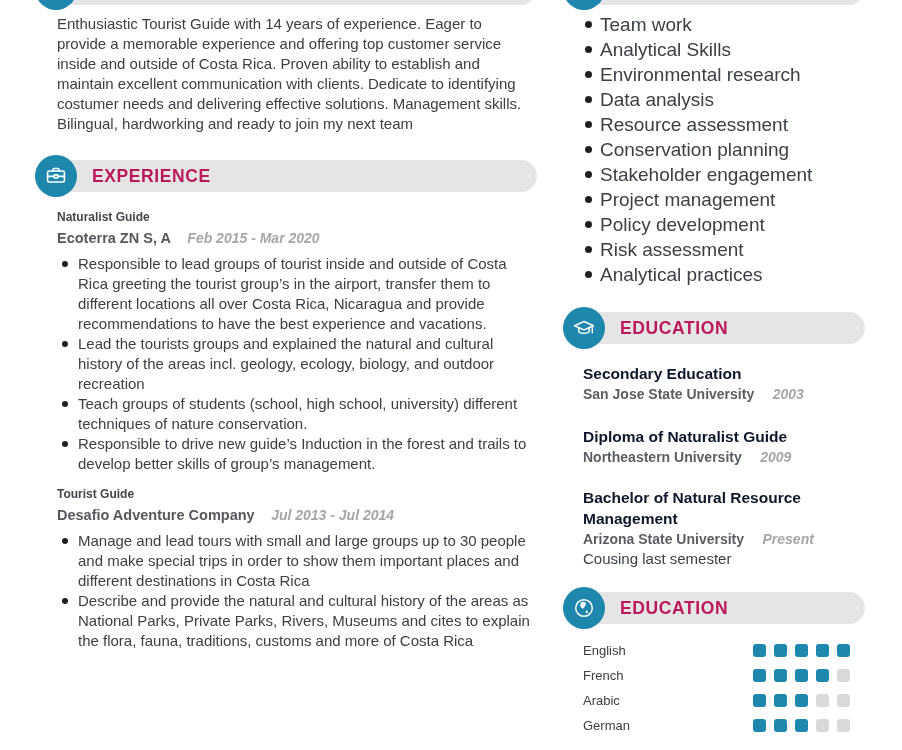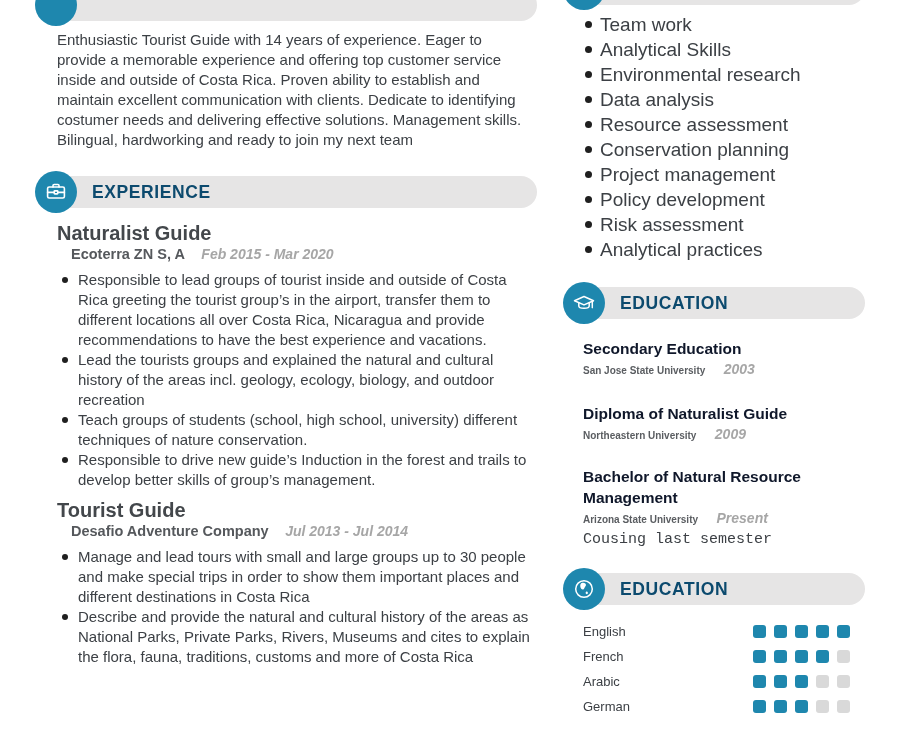--- a/index.html
+++ b/index.html
@@ -2,43 +2,43 @@
 <html><head>
 <meta charset="utf-8">
 <style>
   :root { --accent:#1e87ae; --bar:#e6e5e5; --body:#3c4045; --muted:#a6a6a6; }
   * { box-sizing:border-box; }
   html,body { margin:0; padding:0; }
   body {
     width:902px; height:750px; overflow:hidden; background:#fff;
     font-family:"Liberation Sans", sans-serif; color:var(--body); position:relative;
   }
-  .col-left  { position:absolute; left:35px;  top:16px; width:502px; }
+  .col-left  { position:absolute; left:35px;  top:0; width:502px; }
   .col-right { position:absolute; left:563px; top:0; width:302px; }
 
   
   .sec-header { position:relative; height:42px; }
   .sec-header.cut { margin-top:-32px; }
   .sec-circle {
     position:absolute; left:0; top:0; width:42px; height:42px; border-radius:50%;
     background:var(--accent); z-index:2; display:flex; align-items:center; justify-content:center;
   }
   .sec-bar { position:absolute; left:21px; right:0; top:5px; height:32px; background:var(--bar); border-radius:16px; }
   .sec-title {
     position:absolute; left:57px; top:5px; height:32px; display:flex; align-items:center;
-    font-size:17.5px; font-weight:bold; color:#0c4a6e; letter-spacing:.6px; z-index:3;
+    font-size:17.5px; font-weight:bold; color:#be185d; letter-spacing:.6px; z-index:3;
   }
   .sec-circle svg { width:24px; height:24px; }
 
   
   .summary { margin:4px 0 0 22px; width:478px; font-size:15px; line-height:20px; }
   .exp-header { margin-top:21px; }
-  .job-title { margin:10px 0 0 22px; font-size:20px; font-weight:bold; color:#43474b; line-height:21px; }
+  .job-title { margin:10px 0 0 22px; font-size:12px; font-weight:bold; color:#43474b; line-height:21px; }
   .job-title.first { margin-top:10px; }
-  .job-meta { margin-left:36px; line-height:19px; }
+  .job-meta { margin-left:22px; line-height:19px; }
   .company { font-size:14.5px; font-weight:bold; color:#55585c; }
   .dates { font-size:14px; font-style:italic; font-weight:bold; color:var(--muted); margin-left:12px; }
   ul.bullets { list-style:none; margin:6px 0 0; padding:0 0 0 22px; }
   ul.bullets li { position:relative; padding-left:21px; font-size:15px; line-height:20px; }
   ul.bullets li::before {
     content:""; position:absolute; left:5px; top:7px; width:6px; height:6px; border-radius:50%; background:#1f1f1f;
   }
 
   
   ul.skills { list-style:none; margin:2px 0 0; padding:0; }
@@ -46,23 +46,23 @@
   ul.skills li::before {
     content:""; position:absolute; left:22px; top:9px; width:7px; height:7px; border-radius:50%; background:#1f1f1f;
   }
   .edu-header { margin-top:20px; }
   .edu-entry { margin-left:20px; }
   .edu-entry.e1 { margin-top:14px; }
   .edu-entry.e2 { margin-top:22px; }
   .edu-entry.e3 { margin-top:20px; }
   .edu-degree { font-size:15.5px; font-weight:bold; color:#0f172a; line-height:21px; width:255px; }
   .edu-school-line { line-height:20px; }
-  .edu-school { font-size:10px; font-weight:bold; color:#5a5d61; }
+  .edu-school { font-size:14px; font-weight:bold; color:#5a5d61; }
   .edu-year { font-size:14px; font-style:italic; font-weight:bold; color:var(--muted); margin-left:14px;text-align:center; }
-  .edu-note { font-size:15px; line-height:20px;font-family:Liberation Mono, monospace; }
+  .edu-note { font-size:15px; line-height:20px; }
   .lang-header { margin-top:18px; }
   .lang-list { margin-top:9px; }
   .lang-row { position:relative; height:25px; margin-left:20px; }
   .lang-name { font-size:13px; line-height:25px; }
   .lang-squares { position:absolute; left:170px; top:6px; display:flex; }
   .lang-sq { width:13px; height:13px; border-radius:3px; margin-right:8px; }
   .lang-sq.filled { background:var(--accent); }
   .lang-sq.empty  { background:#d9d9d9; }
 </style>
 </head>
@@ -127,20 +127,21 @@
     <div class="sec-bar"></div>
   </div>
 
   <ul class="skills">
     <li>Team work</li>
       <li>Analytical Skills</li>
       <li>Environmental research</li>
       <li>Data analysis</li>
       <li>Resource assessment</li>
       <li>Conservation planning</li>
+      <li>Stakeholder engagement</li>
       <li>Project management</li>
       <li>Policy development</li>
       <li>Risk assessment</li>
       <li>Analytical practices</li>
   </ul>
 
   <div class="sec-header edu-header">
     <div class="sec-bar"></div>
     <div class="sec-circle">
       <span>

